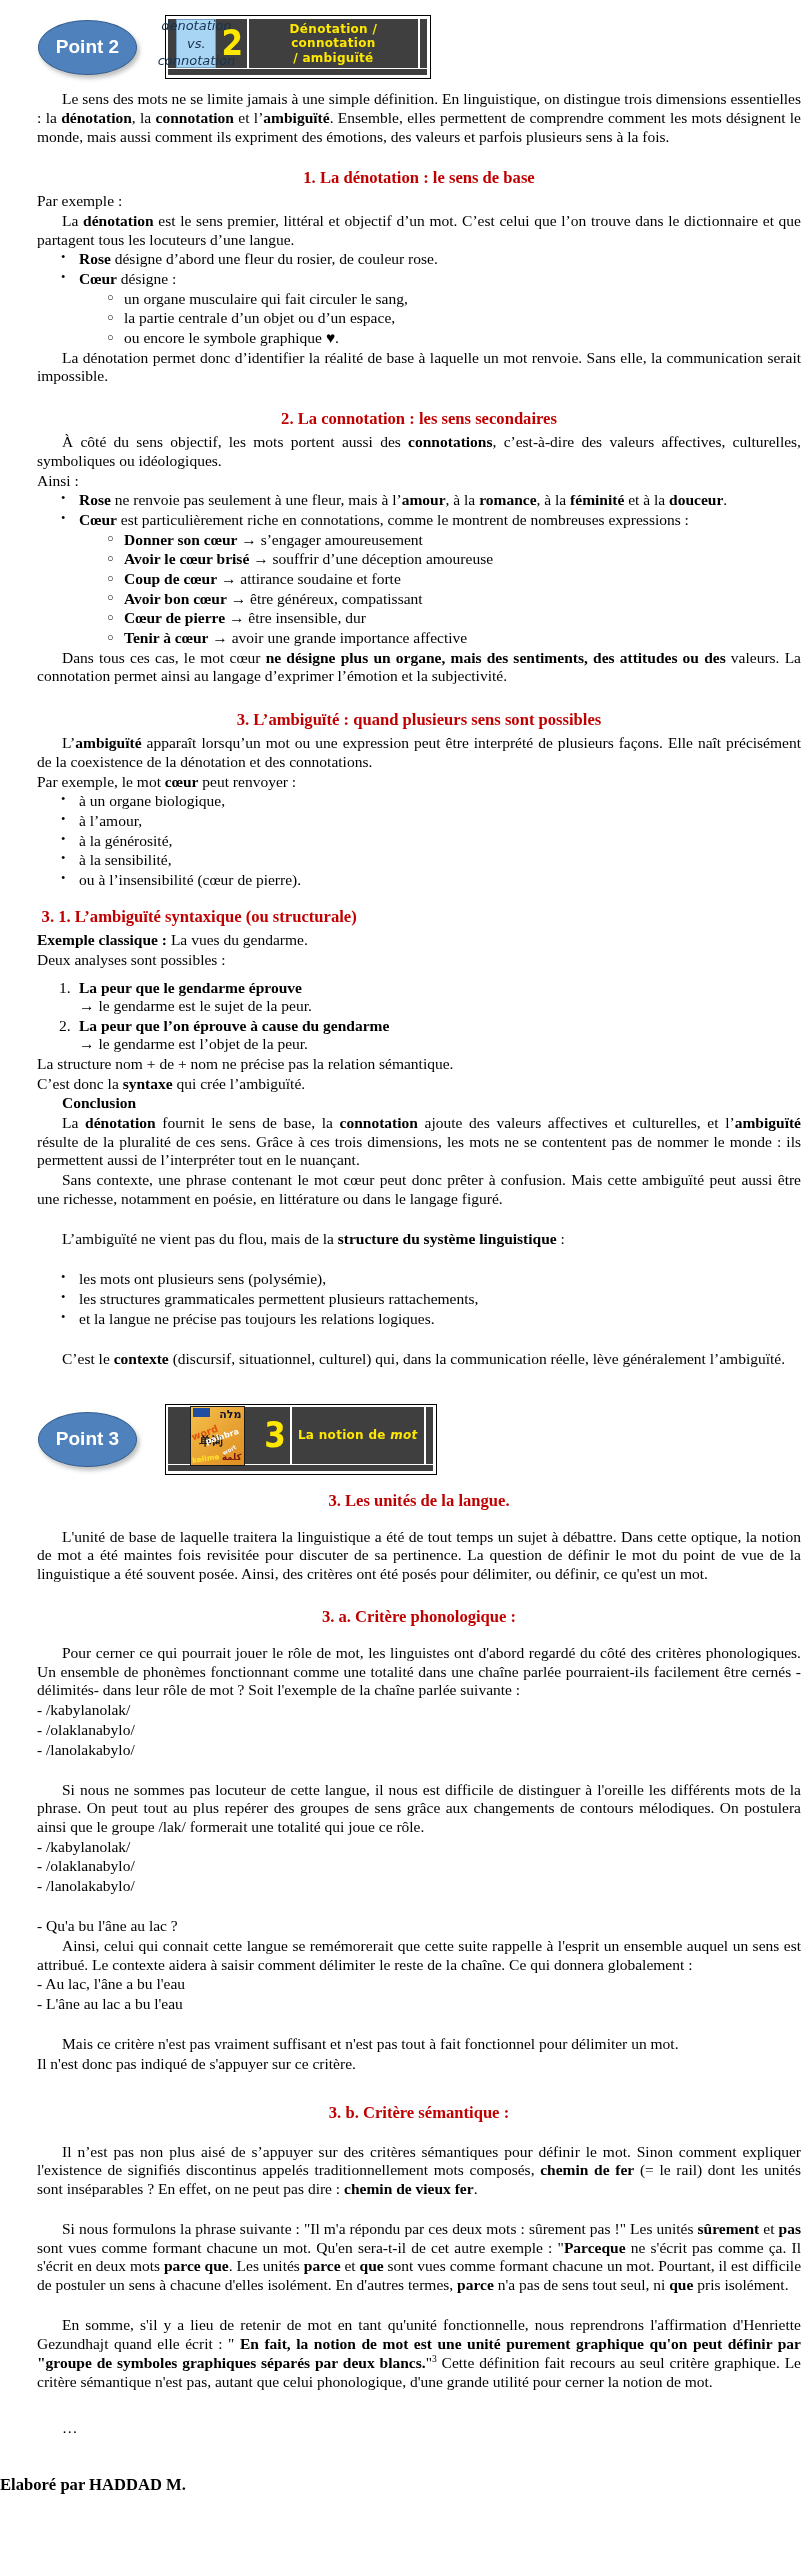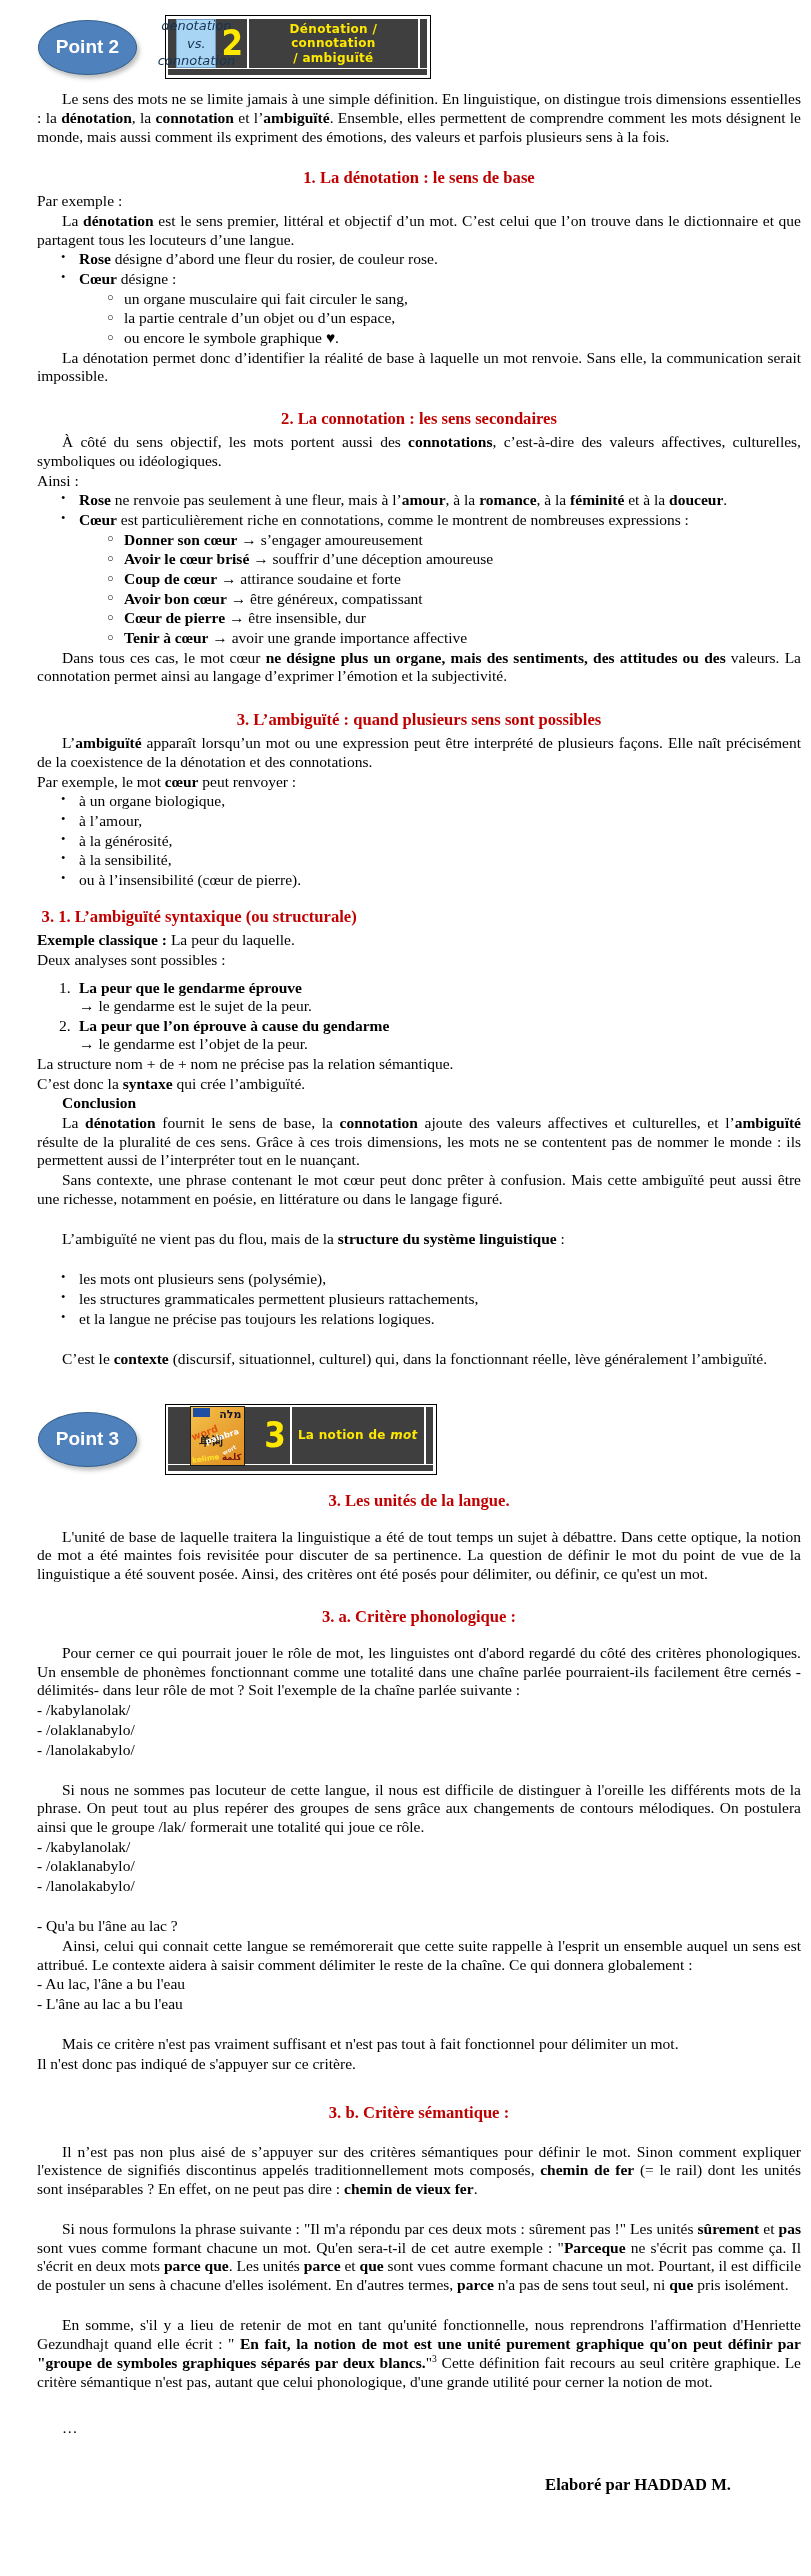--- a/index.html
+++ b/index.html
@@ -16,21 +16,21 @@
   .li{position:relative;padding-left:42px}
   .li>.marker{position:absolute;left:24px;font-size:12.6px}
   .li2{position:relative;padding-left:87px}
   .li2>.marker{position:absolute;left:70px;font-size:11px;top:1.7px}
   .oli{position:relative;padding-left:42px}
   .oli>.marker{position:absolute;left:22px}
   .b{font-weight:bold}
   .i{}
   sup{font-size:.62em}
   .gap{width:100%}
-  .footer{text-align:right;font-weight:bold;font-size:16.6px;margin-top:37px;padding-right:80px}
+  .footer{text-align:left;font-weight:bold;font-size:16.6px;margin-top:37px;padding-right:80px}
 
   
   .badge-row{display:flex;align-items:center;padding:15px 0 10.3px 38px;gap:27.5px}
   .ellipse{width:99px;height:55px;flex:0 0 auto;background:#4f81bd;border:1.7px solid #36618e;
            border-radius:50%;display:flex;align-items:center;justify-content:center;color:#fff;
            font-family:"Liberation Sans",sans-serif;font-weight:bold;font-size:19px;
            box-shadow:2.3px 3.4px 4px rgba(110,110,110,.45)}
   .banner{border:1.7px solid #000;background:#fff;padding:2.9px}
   .banner-2{width:266px;height:64px}
   .banner-3{width:272px;height:71px}
@@ -122,38 +122,38 @@
       <div class="blk h"><span>3. L’ambiguïté : quand plusieurs sens sont possibles</span></div>
       <div class="blk p"><span>L’</span><span class="b">ambiguïté</span><span> apparaît lorsqu’un mot ou une expression peut être interprété de plusieurs façons. Elle naît précisément de la coexistence de la dénotation et des connotations.</span></div>
       <div class="blk pn"><span>Par exemple, le mot </span><span class="b">cœur</span><span> peut renvoyer :</span></div>
       <div class="blk li"><span class="marker">•</span><span>à un organe biologique,</span></div>
       <div class="blk li"><span class="marker">•</span><span>à l’amour,</span></div>
       <div class="blk li"><span class="marker">•</span><span>à la générosité,</span></div>
       <div class="blk li"><span class="marker">•</span><span>à la sensibilité,</span></div>
       <div class="blk li"><span class="marker">•</span><span>ou à l’insensibilité (</span><span class="i">cœur de pierre</span><span>).</span></div>
       <div class="gap" style="height: 10.3px;"></div>
       <div class="blk h2"><span>3. 1. L’ambiguïté syntaxique (ou structurale)</span></div>
-      <div class="blk pn"><span class="b">Exemple classique :</span><span> </span><span class="i">La peur du laquelle.</span></div>
+      <div class="blk pn"><span class="b">Exemple classique :</span><span> </span><span class="i">La vues du gendarme.</span></div>
       <div class="blk pn"><span>Deux analyses sont possibles :</span></div>
       <div class="gap" style="height: 6.9px;"></div>
       <div class="blk oli"><span class="marker">1.</span><span class="b">La peur que le gendarme éprouve</span><br><span>→ le gendarme est le sujet de la peur.</span></div>
       <div class="blk oli"><span class="marker">2.</span><span class="b">La peur que l’on éprouve à cause du gendarme</span><br><span>→ le gendarme est l’objet de la peur.</span></div>
       <div class="blk pn"><span>La structure </span><span class="i">nom + de + nom</span><span> ne précise pas la relation sémantique.</span></div>
       <div class="blk pn"><span>C’est donc la </span><span class="b">syntaxe</span><span> qui crée l’ambiguïté.</span></div>
       <div class="blk p"><span class="b">Conclusion</span></div>
       <div class="blk p"><span>La </span><span class="b">dénotation</span><span> fournit le sens de base, la </span><span class="b">connotation</span><span> ajoute des valeurs affectives et culturelles, et l’</span><span class="b">ambiguïté</span><span> résulte de la pluralité de ces sens. Grâce à ces trois dimensions, les mots ne se contentent pas de nommer le monde : ils permettent aussi de l’interpréter tout en le nuançant.</span></div>
       <div class="blk p"><span>Sans contexte, une phrase contenant le mot </span><span class="i">cœur</span><span> peut donc prêter à confusion. Mais cette ambiguïté peut aussi être une richesse, notamment en poésie, en littérature ou dans le langage figuré.</span></div>
       <div class="gap" style="height: 19.5px;"></div>
       <div class="blk p"><span>L’ambiguïté ne vient pas du flou, mais de la </span><span class="b">structure du système linguistique</span><span> :</span></div>
       <div class="gap" style="height: 19.5px;"></div>
       <div class="blk li"><span class="marker">•</span><span>les mots ont plusieurs sens (polysémie),</span></div>
       <div class="blk li"><span class="marker">•</span><span>les structures grammaticales permettent plusieurs rattachements,</span></div>
       <div class="blk li"><span class="marker">•</span><span>et la langue ne précise pas toujours les relations logiques.</span></div>
       <div class="gap" style="height: 19.5px;"></div>
-      <div class="blk p"><span>C’est le </span><span class="b">contexte</span><span> (discursif, situationnel, culturel) qui, dans la fonctionnant réelle, lève généralement l’ambiguïté.</span></div>
+      <div class="blk p"><span>C’est le </span><span class="b">contexte</span><span> (discursif, situationnel, culturel) qui, dans la communication réelle, lève généralement l’ambiguïté.</span></div>
     </div>
 
   <div class="badge-row" style="padding-top:34px">
     <div class="ellipse">
       <span>Point 3</span>
     </div>
     <div class="banner banner-3">
       <div class="banner-in">
         <div class="b-row">
           <div class="b-edge"></div>

